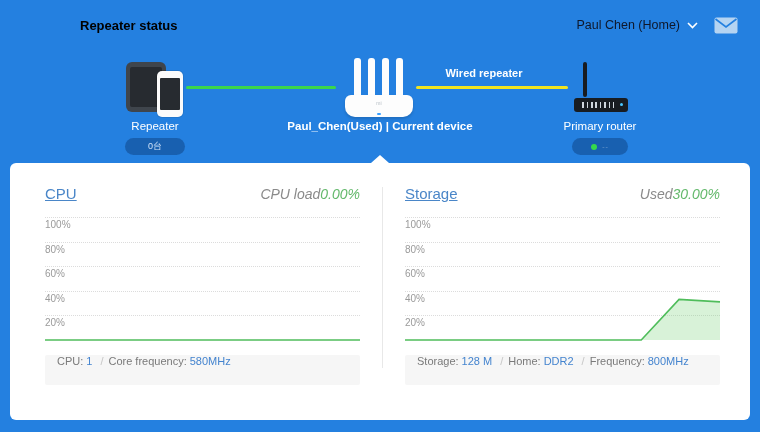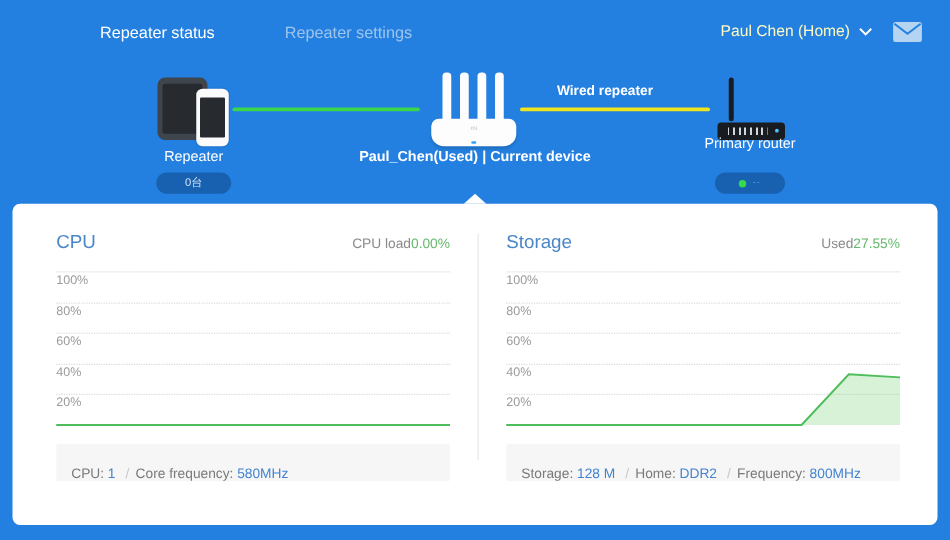--- a/index.html
+++ b/index.html
@@ -7,23 +7,23 @@
     width:760px;height:432px;overflow:hidden;position:relative;
     background:#2480e0;
     font-family:"Liberation Sans","DejaVu Sans",sans-serif;
     -webkit-font-smoothing:antialiased;
   }
   
   .topbar{height:50px;display:flex;align-items:center;padding:0 22px 0 28px;}
   .logo{font-size:27px;font-weight:300;letter-spacing:1px;color:rgba(255,255,255,0.72);}
   .nav{display:flex;margin-left:52px;gap:56px;}
   .nav-item{font-size:13px;color:#9ec4ec;cursor:pointer;text-decoration:none;}
-  .nav-item.active{color:#ffffff;font-weight:400;}
+  .nav-item.active{color:#000000;font-weight:700;}
   .spacer{flex:1;}
-  .account{display:flex;align-items:center;gap:7px;color:#fef9c3;font-size:12.5px;cursor:pointer;}
+  .account{display:flex;align-items:center;gap:7px;color:#0f172a;font-size:12.5px;cursor:pointer;}
   .mailbtn{margin-left:16px;display:flex;align-items:center;cursor:pointer;}
   
   .topology{position:relative;height:113px;}
   .t-label{position:absolute;color:#fff;font-size:11.5px;text-align:center;}
   .t-label.bold{font-weight:700;}
   .pill{position:absolute;background:rgba(10,52,110,0.42);border-radius:9px;
         display:flex;align-items:center;justify-content:center;gap:5px;
         color:#cfe2f8;font-size:9px;}
   .dot{width:6px;height:6px;border-radius:50%;background:#35d94c;flex:0 0 auto;}
   .link{position:absolute;height:3px;border-radius:2px;}
@@ -48,42 +48,41 @@
   .p-body .led{position:absolute;right:5px;top:5px;width:3px;height:3px;border-radius:50%;background:#49c6ff;}
   .tick-marks{color:rgba(255,255,255,0.35);font-size:7px;letter-spacing:1px;}
   
   .panel{position:absolute;left:10px;right:10px;top:163px;bottom:12px;background:#fff;border-radius:6px;}
   .pointer{position:absolute;top:-8px;left:361px;width:0;height:0;
            border-left:9px solid transparent;border-right:9px solid transparent;border-bottom:8px solid #fff;}
   .panel-inner{display:flex;padding:22px 30px 0 35px;height:calc(100% - 22px);box-sizing:border-box;}
   .col{flex:1;min-width:0;}
   .vdivider{width:1px;background:#e8e8e8;margin:2px 22px 30px 22px;}
   .col-header{display:flex;justify-content:space-between;align-items:baseline;margin-bottom:9px;}
-  .col-title{font-size:15px;color:#4a86c8;}
-  .col-stat{font-size:11px;}
+  .col-title{font-size:15px;color:#4a86c8;text-decoration:underline;}
+  .col-stat{font-size:14px;font-style:italic;}
   .stat-label{color:#8a8a8a;}
   .stat-value{color:#64b96c;}
   .chart{position:relative;height:132px;}
   .gridline{position:absolute;left:0;right:0;border-top:1px dotted #dcdcdc;}
   .ytick{position:absolute;left:0;font-size:10px;color:#9a9a9a;}
   .footer-bar{margin-top:12px;background:#f6f6f6;border-radius:2px;height:30px;
-              display:flex;align-items:flex-end;padding-left:12px;font-size:11px;color:#7a7a7a;}
+              display:flex;align-items:flex-start;padding-left:12px;font-size:11px;color:#7a7a7a;}
   .f-val{color:#4484cf;margin:0 3px;}
   .f-sep{color:#c7c7c7;margin:0 5px;}
   svg.series{position:absolute;left:0;top:0;width:100%;height:100%;overflow:visible;}
 </style>
 </head>
 <body>
 
 <div class="app">
 
   <header class="topbar">
     <nav class="nav">
       <a class="nav-item active">Repeater status</a>
-      <a class="nav-item">Repeater settings</a>
     </nav>
     <div class="spacer"></div>
     <div class="account">
       <span>Paul Chen (Home)</span>
       <svg width="11" height="7" viewBox="0 0 11 7">
         <polyline points="1,1 5.5,5.5 10,1" fill="none" stroke="#ffffff" stroke-width="1.6"></polyline>
       </svg>
     </div>
     <div class="mailbtn">
       <svg width="24" height="17" viewBox="0 0 24 17">
@@ -115,21 +114,21 @@
     <div class="t-label bold" style="left:255px;top:70px;width:250px;">Paul_Chen(Used) | Current device</div>
 
     <div class="t-label bold" style="left:424px;top:17px;width:120px;font-size:11px;">Wired repeater</div>
     <div class="link yellow" style="left:416px;top:36px;width:152px;"></div>
 
     <div class="p-antenna"></div>
     <div class="p-body">
       <span class="vents"></span>
       <span class="led"></span>
     </div>
-    <div class="t-label" style="left:545px;top:59px;width:110px;">Primary router</div>
+    <div class="t-label" style="left:545px;top:70px;width:110px;">Primary router</div>
     <div class="pill" style="left:572px;top:88px;width:56px;height:17px;">
       <span class="dot"></span>
       <span class="tick-marks">--</span>
     </div>
   </section>
 
   <section class="panel">
     <div class="pointer"></div>
     <div class="panel-inner">
 
@@ -163,21 +162,21 @@
           <span class="f-val">580MHz</span>
         </div>
       </div>
 
       <div class="vdivider"></div>
 
       <div class="col">
         <div class="col-header">
           <span class="col-title">Storage</span>
           <span class="col-stat">
-            <span class="stat-label">Used</span><span class="stat-value">27.55%</span>
+            <span class="stat-label">Used</span><span class="stat-value">30.00%</span>
           </span>
         </div>
         <div class="chart">
             <div class="gridline" style="top: 6px;"></div>
             <span class="ytick" style="top: 8px;">100%</span>
             <div class="gridline" style="top: 30.6px;"></div>
             <span class="ytick" style="top: 32.6px;">80%</span>
             <div class="gridline" style="top: 55.2px;"></div>
             <span class="ytick" style="top: 57.2px;">60%</span>
             <div class="gridline" style="top: 79.8px;"></div>

